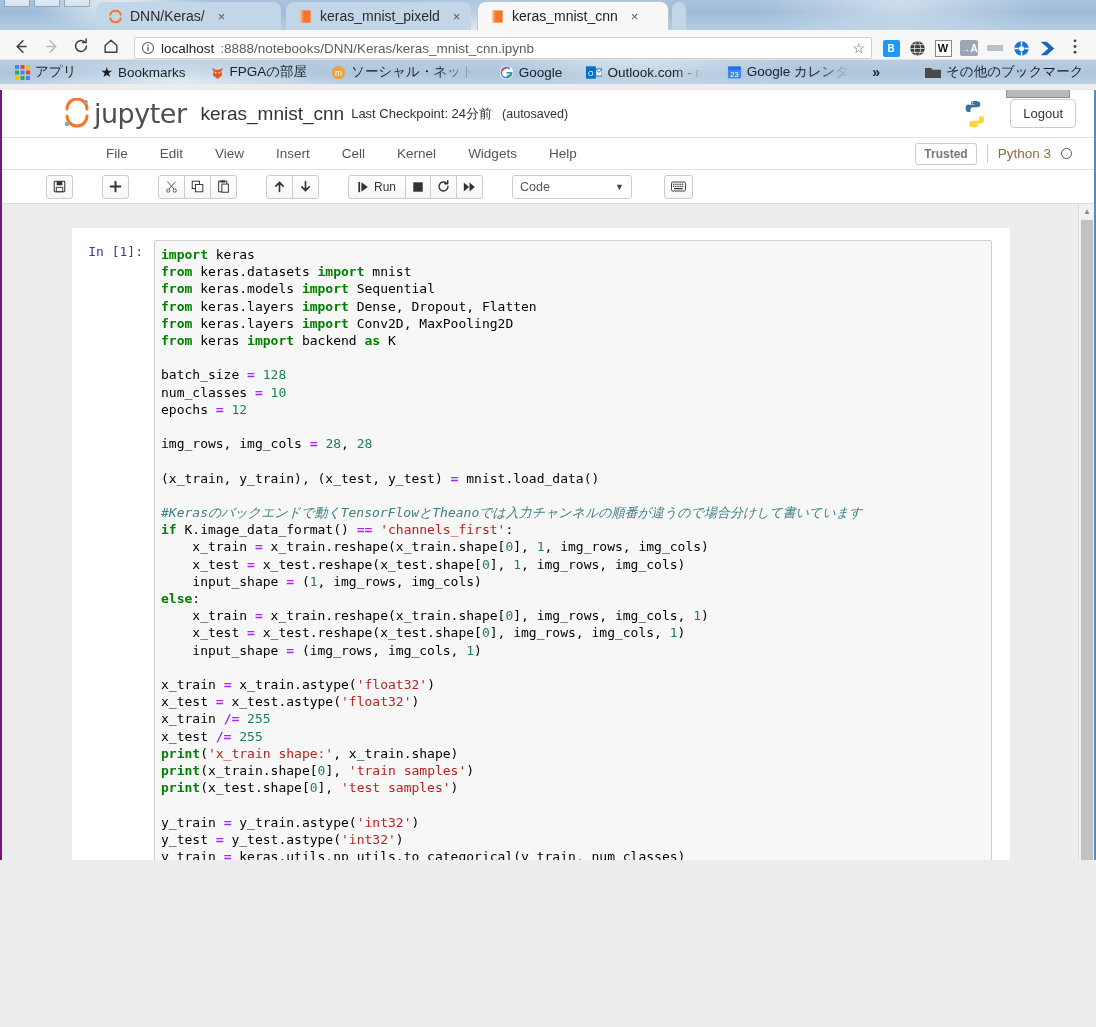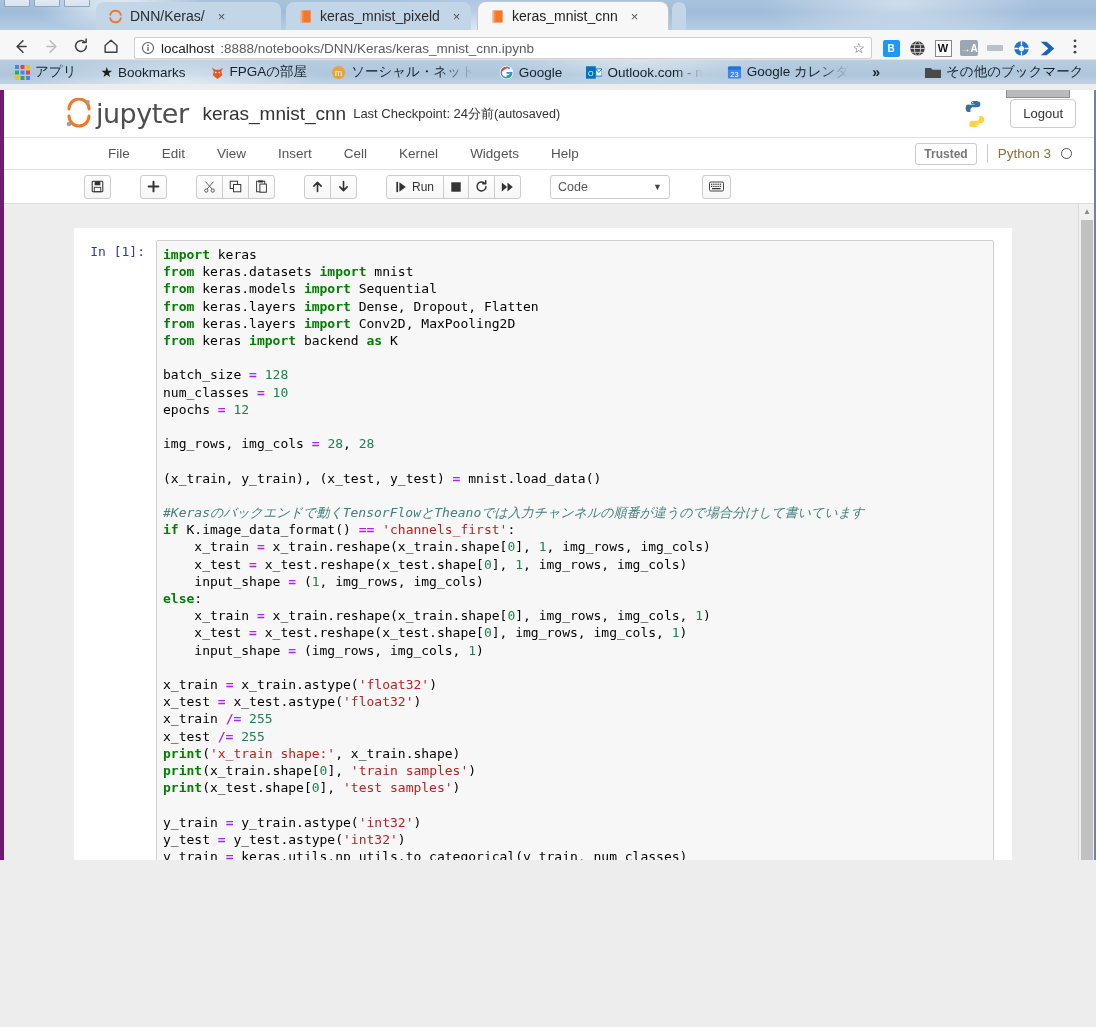--- a/index.html
+++ b/index.html
@@ -78,49 +78,49 @@
   }
   .bm { display:flex; align-items:center; gap:5px; padding:2px 5px; white-space:nowrap; z-index:2; }
   .bm .lbl { max-width:130px; overflow:hidden; }
   .bm .lbl.fade { -webkit-mask-image:linear-gradient(90deg,#000 70%,transparent); mask-image:linear-gradient(90deg,#000 70%,transparent);}
   .bmsep { width:1px; height:16px; background:rgba(70,90,110,.45); margin:0 4px; z-index:2; }
   .chev { font-size:14px; font-weight:bold; padding:0 4px; z-index:2; }
 
   
   .page {
     position:absolute; left:0; top:90px; width:1096px; height:770px;
-    background:#0ea5e9; border-left:4px solid #701a75; border-right:2px solid #5b89b4;
+    background:#0ea5e9; border-left:2px solid #701a75; border-right:2px solid #5b89b4;
     overflow:hidden;
   }
   .jheader { height:47px; background:#fff; display:flex; align-items:center; padding:0 18px 0 60px; }
   .jlogo { display:flex; align-items:center; gap:2px; }
   .jlogo .jtext { font-size:27px; color:#4e4e4e; letter-spacing:-.5px; font-family:"DejaVu Sans", sans-serif; }
   .nbname { font-size:19px; color:#333; margin-left:14px; }
   .ckpt { font-size:13px; color:#333; margin-left:7px; }
-  .autosaved { font-size:12.5px; color:#333; }
+  .autosaved { font-size:12.5px; color:#333; margin-left:10px; }
   .jright { margin-left:auto; display:flex; align-items:center; gap:20px; }
   .logout-btn {
     border:1px solid #ccc; border-radius:4px; background:#fff;
     font-size:13px; color:#333; padding:6px 12px;
   }
 
   .menubar {
     height:33px; background:#fff; border-top:1px solid #e0e0e0; border-bottom:1px solid #e0e0e0;
     display:flex; align-items:center; padding:0 0 0 88px; font-size:13.5px; color:#555;
   }
   .menu-item { padding:0 16px; line-height:33px; }
   .mright { margin-left:auto; display:flex; align-items:center; gap:10px; padding-right:22px; }
   .trusted { border:1px solid #ccc; border-radius:3px; font-size:12px; color:#777; padding:3px 8px; background:#fff;font-weight:bold; }
   .vbar { width:1px; height:19px; background:#ccc; }
   .kname { font-size:13.5px; color:#8a6d3b; }
   .kcircle { width:11px; height:11px; border:1.6px solid #555; border-radius:50%; }
 
   .toolbar {
     height:34px; background:#fff; border-bottom:1px solid #dcdcdc;
-    display:flex; align-items:center; padding-left:80px; gap:16px;
+    display:flex; align-items:center; padding-left:44px; gap:16px;
   }
   .tgroup { display:flex; margin-right:13px; }
   .tbtn {
     height:24px; min-width:26px; padding:0 6px;
     border:1px solid #ccc; background:linear-gradient(180deg,#fff,#f6f6f6);
     display:flex; align-items:center; justify-content:center;
     font-size:12px; color:#333;
     margin-left:-1px;
   }
   .tgroup .tbtn:first-child { margin-left:0; border-radius:3px 0 0 3px; }

